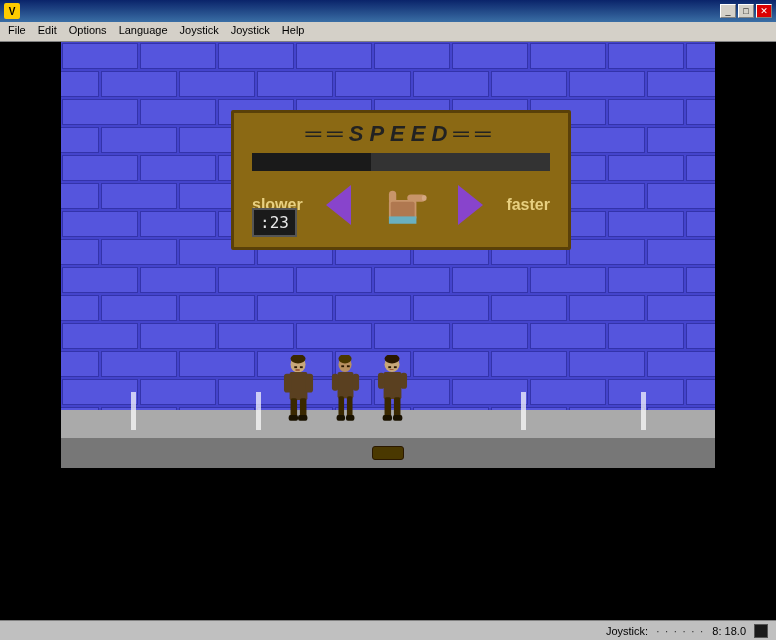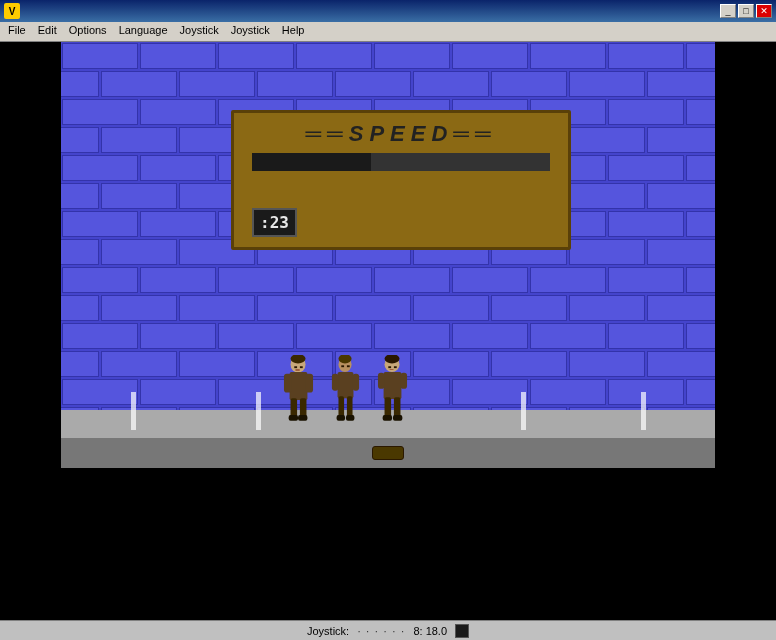--- a/index.html
+++ b/index.html
@@ -214,21 +214,21 @@
     }
 
     
     #speed-counter {
       position: absolute;
       bottom: 10px;
       left: 18px;
       background: #1a1a1a;
       color: #e8e8e8;
       font-size: 16px;
-      font-weight: bold;
+      font-weight: normal;
       font-family: monospace;
       padding: 3px 6px;
       border: 2px solid #555;
     }
 
     
     #characters {
       position: absolute;
       bottom: 88px;
       left: 220px;
@@ -255,21 +255,21 @@
     }
 
     
     #status-bar {
       width: 100%;
       height: 20px;
       background: #c0c0c0;
       border-top: 1px solid #808080;
       display: flex;
       align-items: center;
-      justify-content: center;
+      justify-content: flex-end;
       padding: 0 8px;
       gap: 8px;
       font-size: 11px;
     }
 
     #joystick-label {
       color: #000;
     }
 
     #joystick-dots {
@@ -510,20 +510,46 @@
 
     <div id="speed-dialog">
       <div id="speed-title">
         <span style="font-style:italic;font-family:'Arial Black',sans-serif;font-size:22px;color:#222;letter-spacing:6px;">
           ══<span>SPEED</span>══
         </span>
       </div>
       <div id="speed-bar-container">
         <div id="speed-bar-fill"></div>
       </div>
+      <div id="speed-controls">
+        <span id="slower-label">slower</span>
+        <div class="arrow-left"></div>
+        <div id="hand-icon">
+
+          <svg class="hand-svg" viewBox="0 0 60 60" xmlns="http://www.w3.org/2000/svg">
+
+            <g transform="translate(5,5)">
+
+              <rect x="8" y="20" width="30" height="22" rx="3" fill="#c8956a"></rect>
+
+              <rect x="8" y="10" width="8" height="14" rx="4" fill="#c8956a"></rect>
+
+              <rect x="28" y="14" width="20" height="8" rx="4" fill="#c8956a"></rect>
+
+              <rect x="10" y="22" width="26" height="18" rx="2" fill="#b07850"></rect>
+
+              <rect x="44" y="15" width="5" height="6" rx="2" fill="#d4a882"></rect>
+
+              <rect x="8" y="38" width="30" height="8" rx="0" fill="#6ab0c0"></rect>
+            </g>
+          </svg>
+        </div>
+        <div class="arrow-right"></div>
+        <span id="faster-label">faster</span>
+      </div>
       <div id="speed-counter">:23</div>
     </div>
 
     <div id="characters">
 
       <svg class="char-body" viewBox="0 0 35 80">
 
         <ellipse cx="17" cy="10" rx="8" ry="9" fill="#c8a87a"></ellipse>
 
         <ellipse cx="17" cy="4" rx="8" ry="5" fill="#3a2800"></ellipse>

